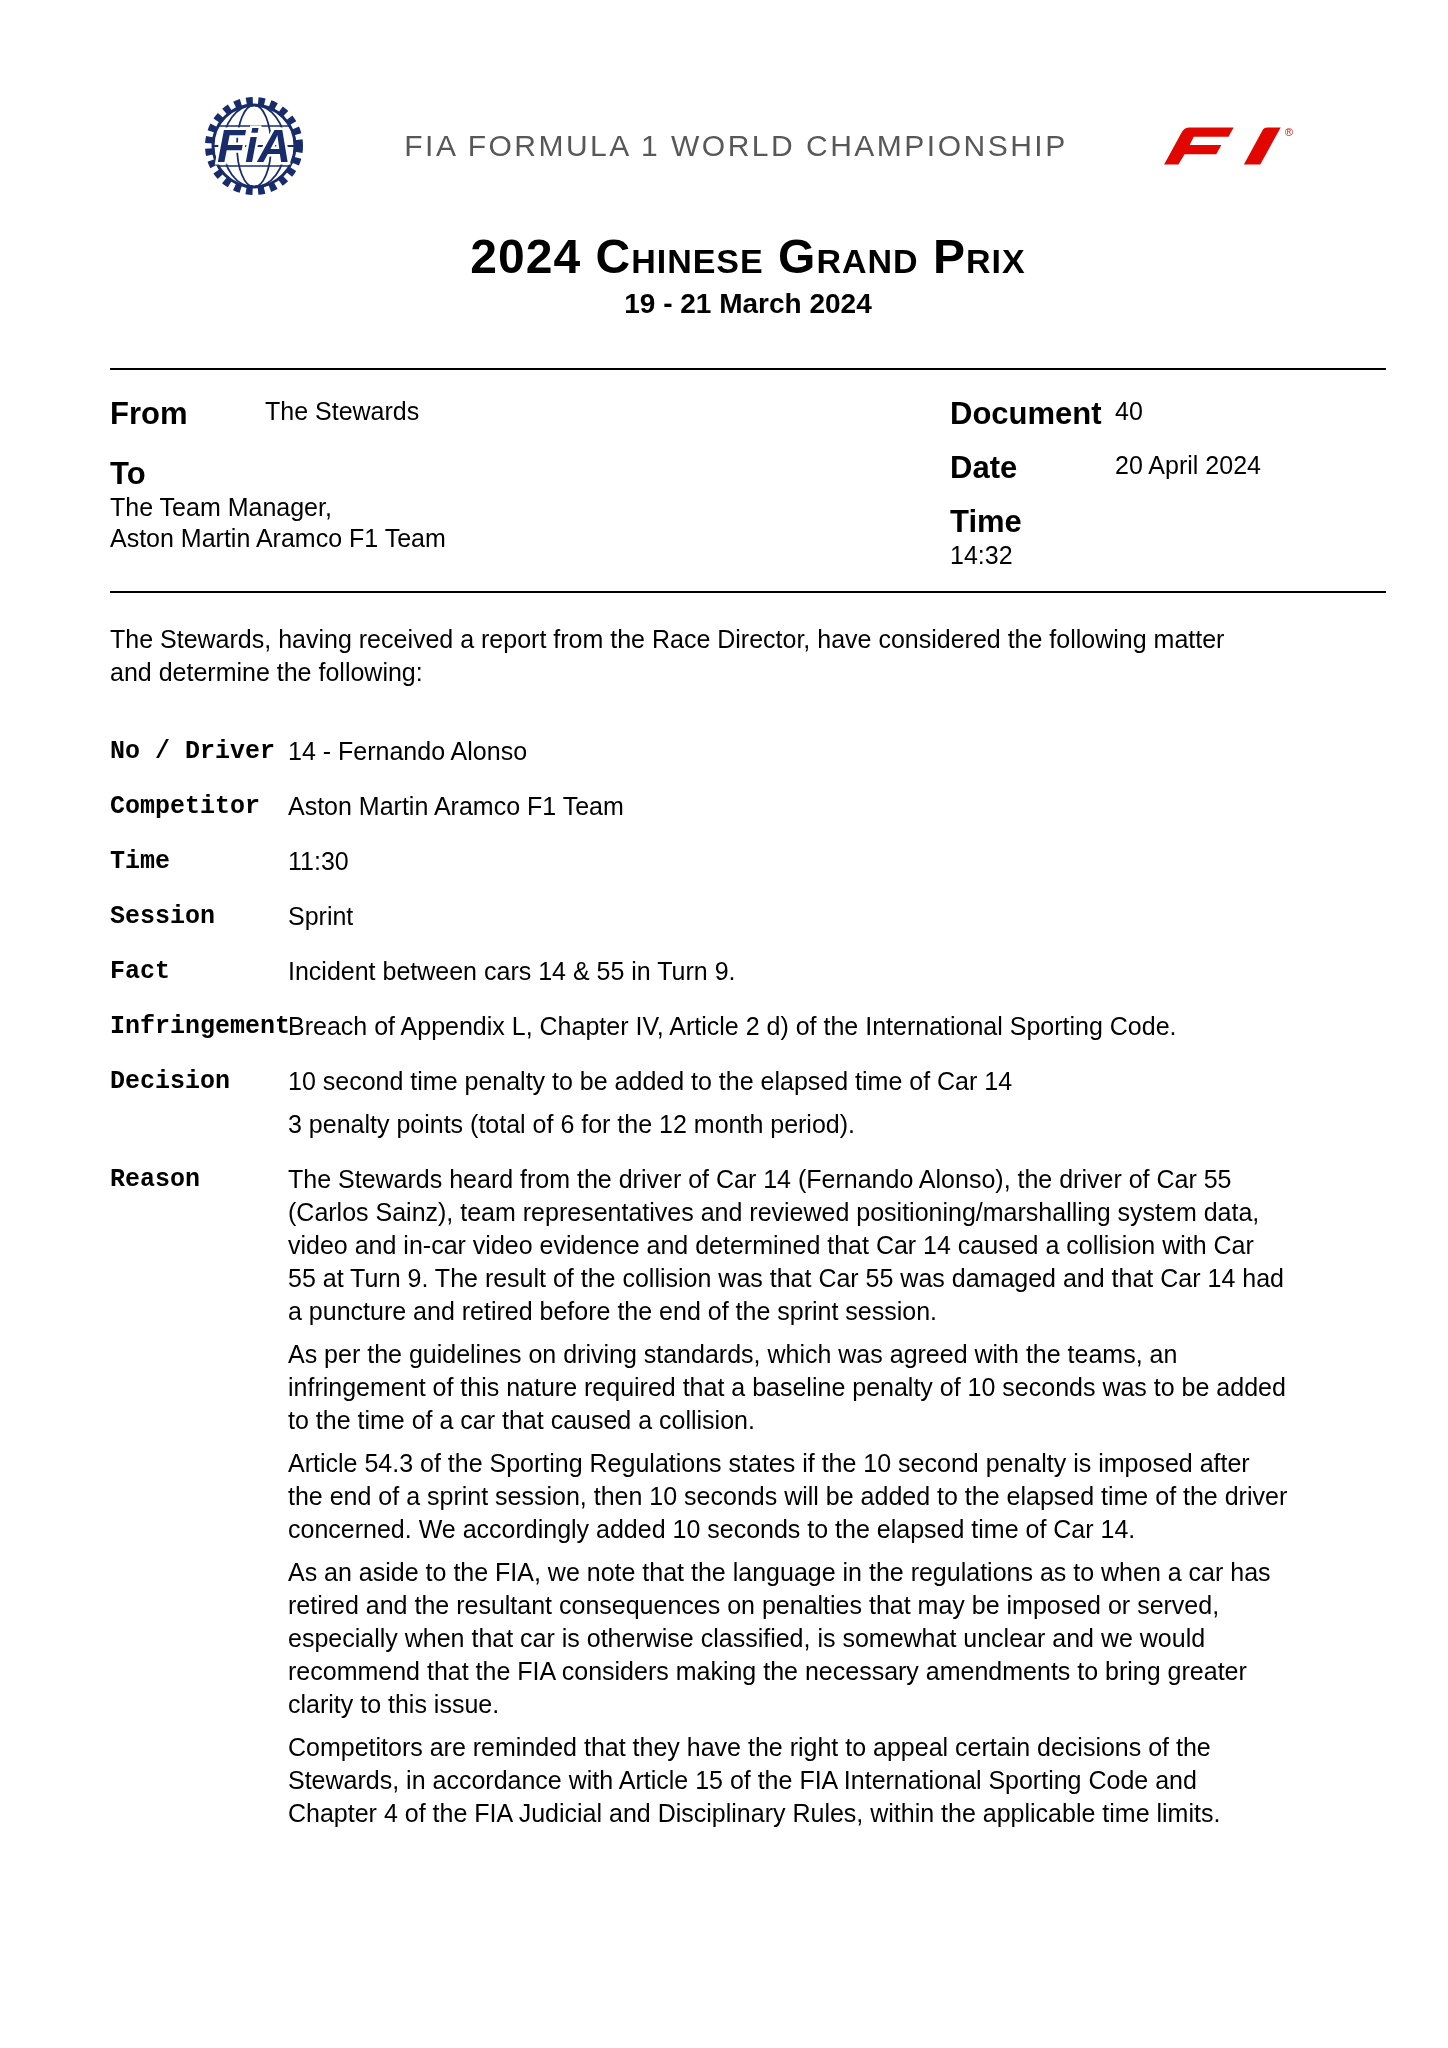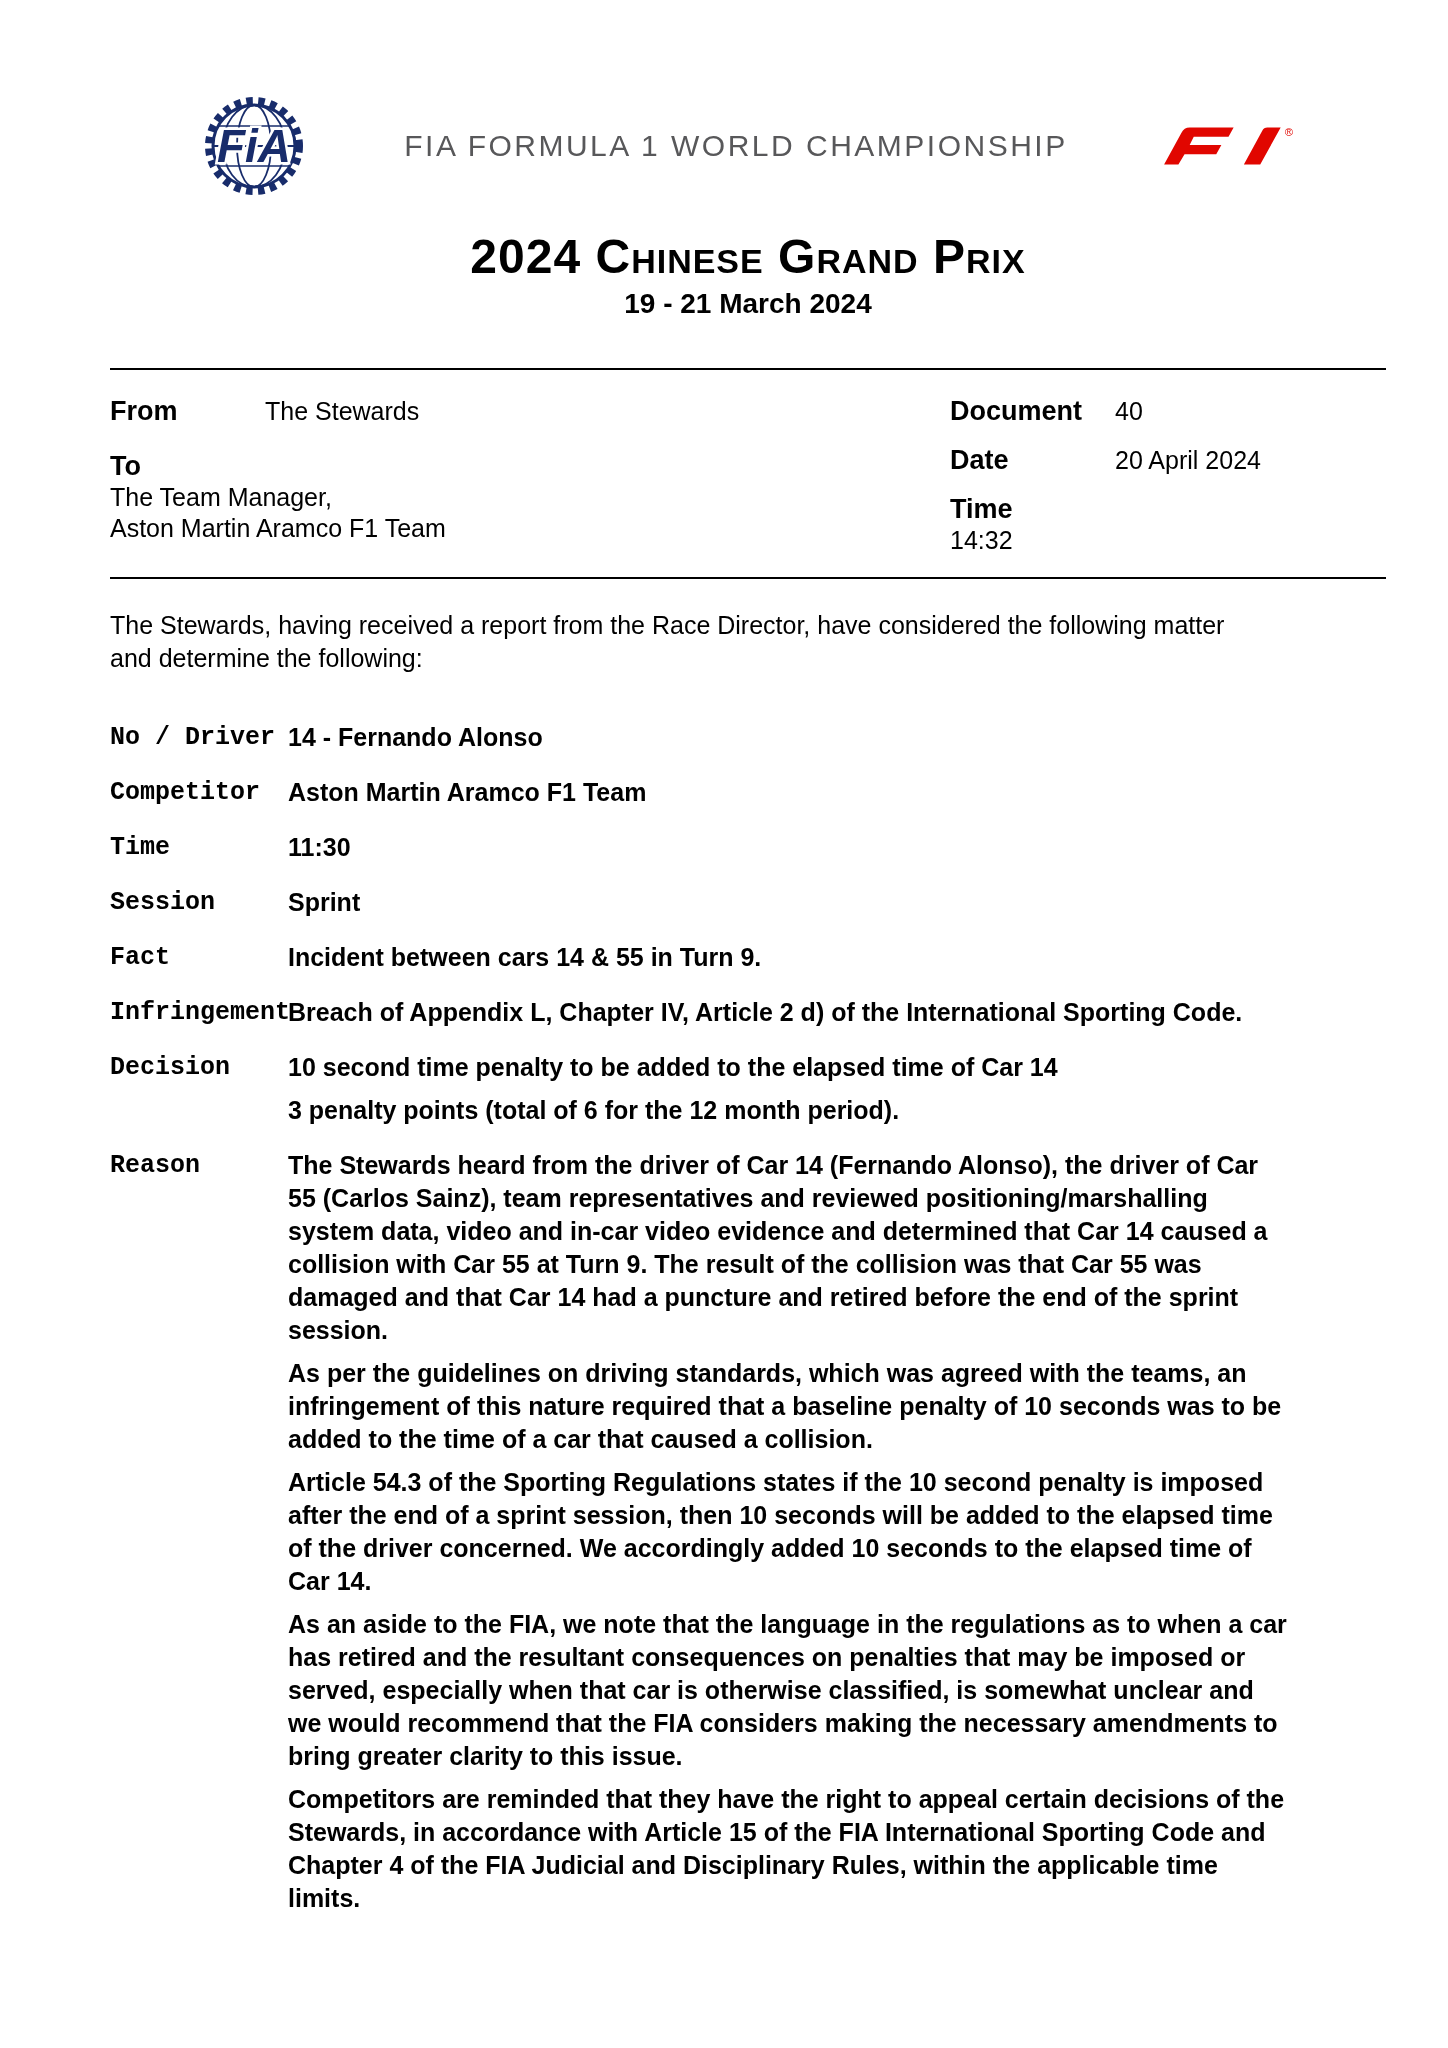--- a/index.html
+++ b/index.html
@@ -59,21 +59,21 @@
     padding-top: 26px;
     padding-bottom: 20px;
   }
   .meta-left { width: 840px; flex-shrink: 0; }
   .meta-right { flex: 1; }
   .meta-row { display: flex; margin-bottom: 18px; }
   .meta-left .meta-row { margin-bottom: 24px; }
   .meta-row:last-child { margin-bottom: 0; flex-direction: column; }
   .meta-label {
     font-weight: bold;
-    font-size: 27px;
+    font-size: 31px;
     flex-shrink: 0;
   }
   .meta-left .meta-label { width: 155px; }
   .meta-right .meta-label { width: 165px; }
   .meta-value { font-size: 25px; line-height: 1.25; }
 
   
   .intro {
     margin-top: 30px;
     font-size: 25px;
@@ -88,21 +88,20 @@
     flex-shrink: 0;
     font-weight: bold;
     font-size: 25px;
     line-height: 1.32;
     font-family: Liberation Mono, monospace;
   }
   .detail-value {
     font-size: 25px;
     line-height: 1.32;
     max-width: 1000px;
-    font-weight: bold;
   }
   .detail-value p { margin: 0 0 10px 0; }
   .detail-value p:last-child { margin-bottom: 0; }
   .decision-p2 { margin-top: 8px; }
 </style>
 </head>
 <body>
 
 <div class="page">
 

